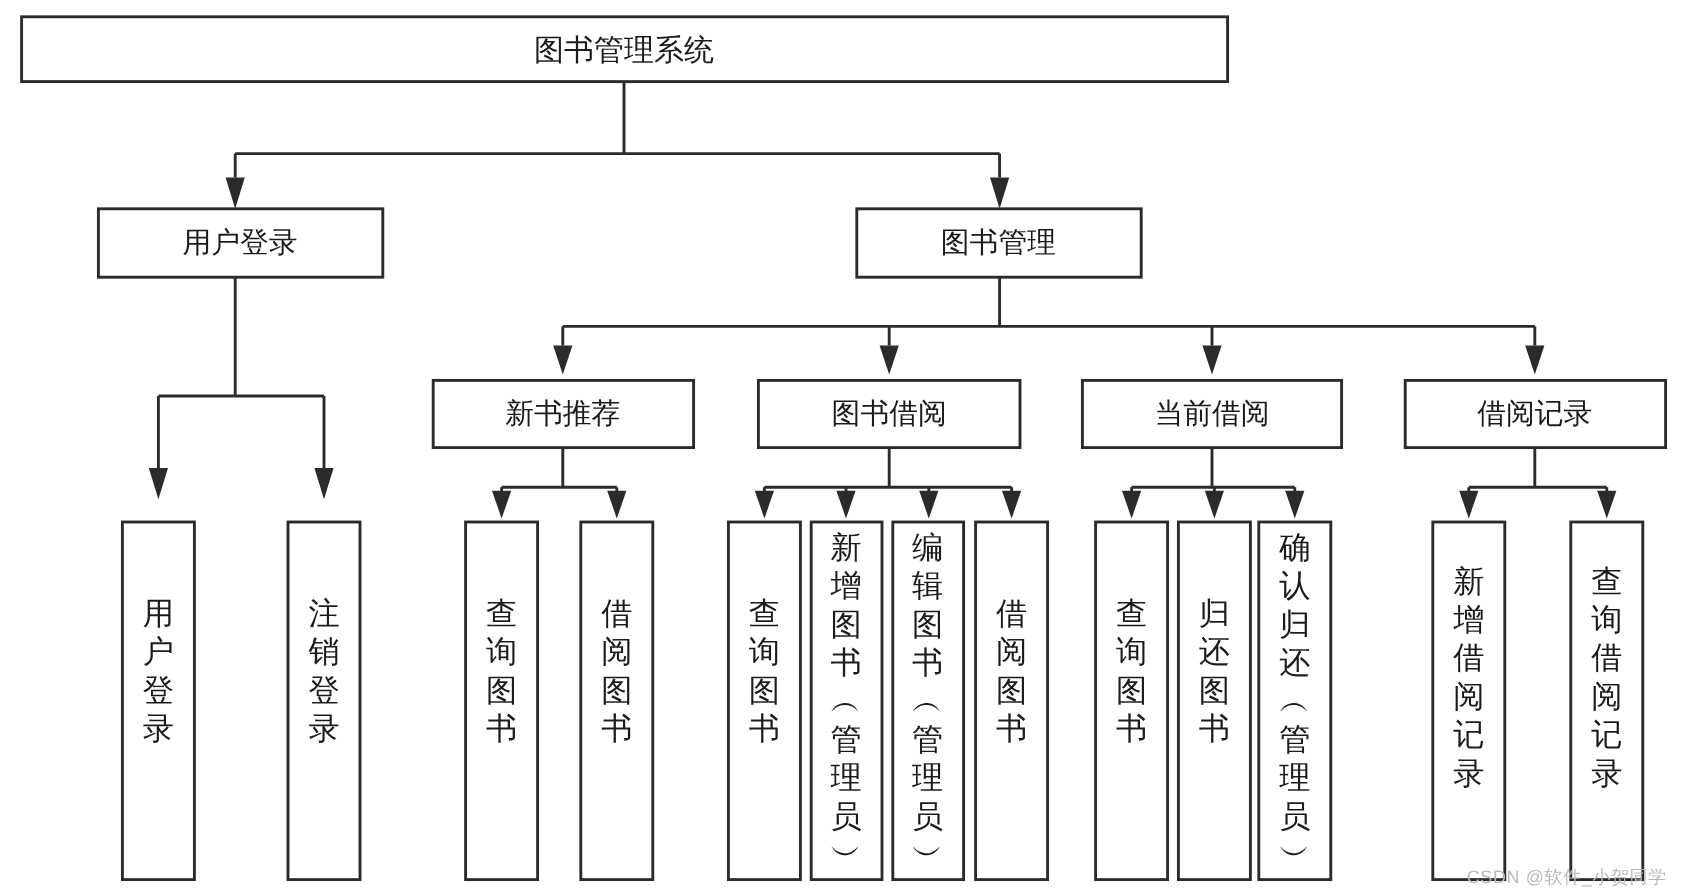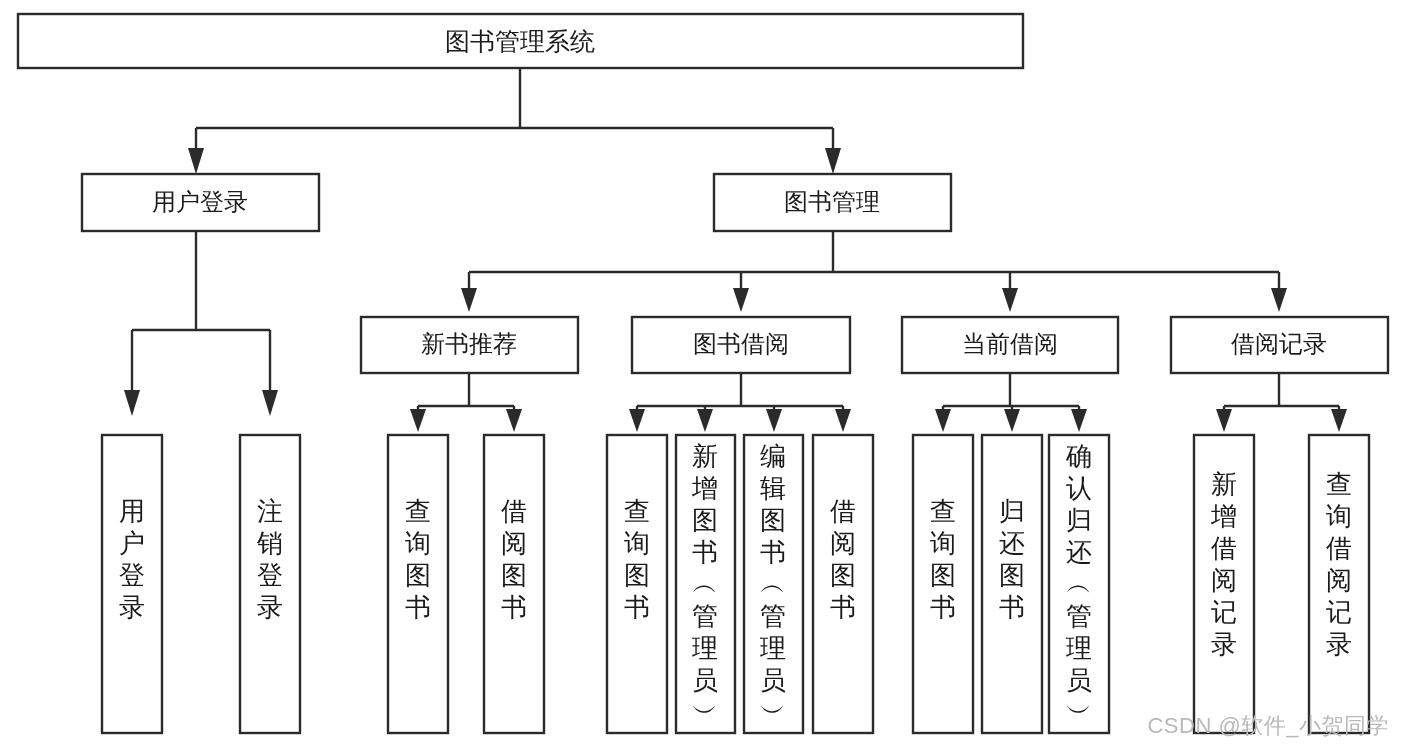--- a/index.html
+++ b/index.html
@@ -51,21 +51,21 @@
   .node-label-v {
     font-family: "Liberation Sans", "DejaVu Sans", sans-serif;
     fill: #1b1b1b;
     text-anchor: middle;
   }
   .watermark-text {
     position: absolute;
     right: 16px;
     bottom: 6px;
     font-family: "Liberation Sans", "DejaVu Sans", sans-serif;
-    font-size: 22px;
+    font-size: 15px;
     color: #b9b9b9;
     letter-spacing: 0.5px;
     white-space: nowrap;
     pointer-events: none;
   }
 </style>
 </head>
 <body>
 
 <div id="diagram-root">

